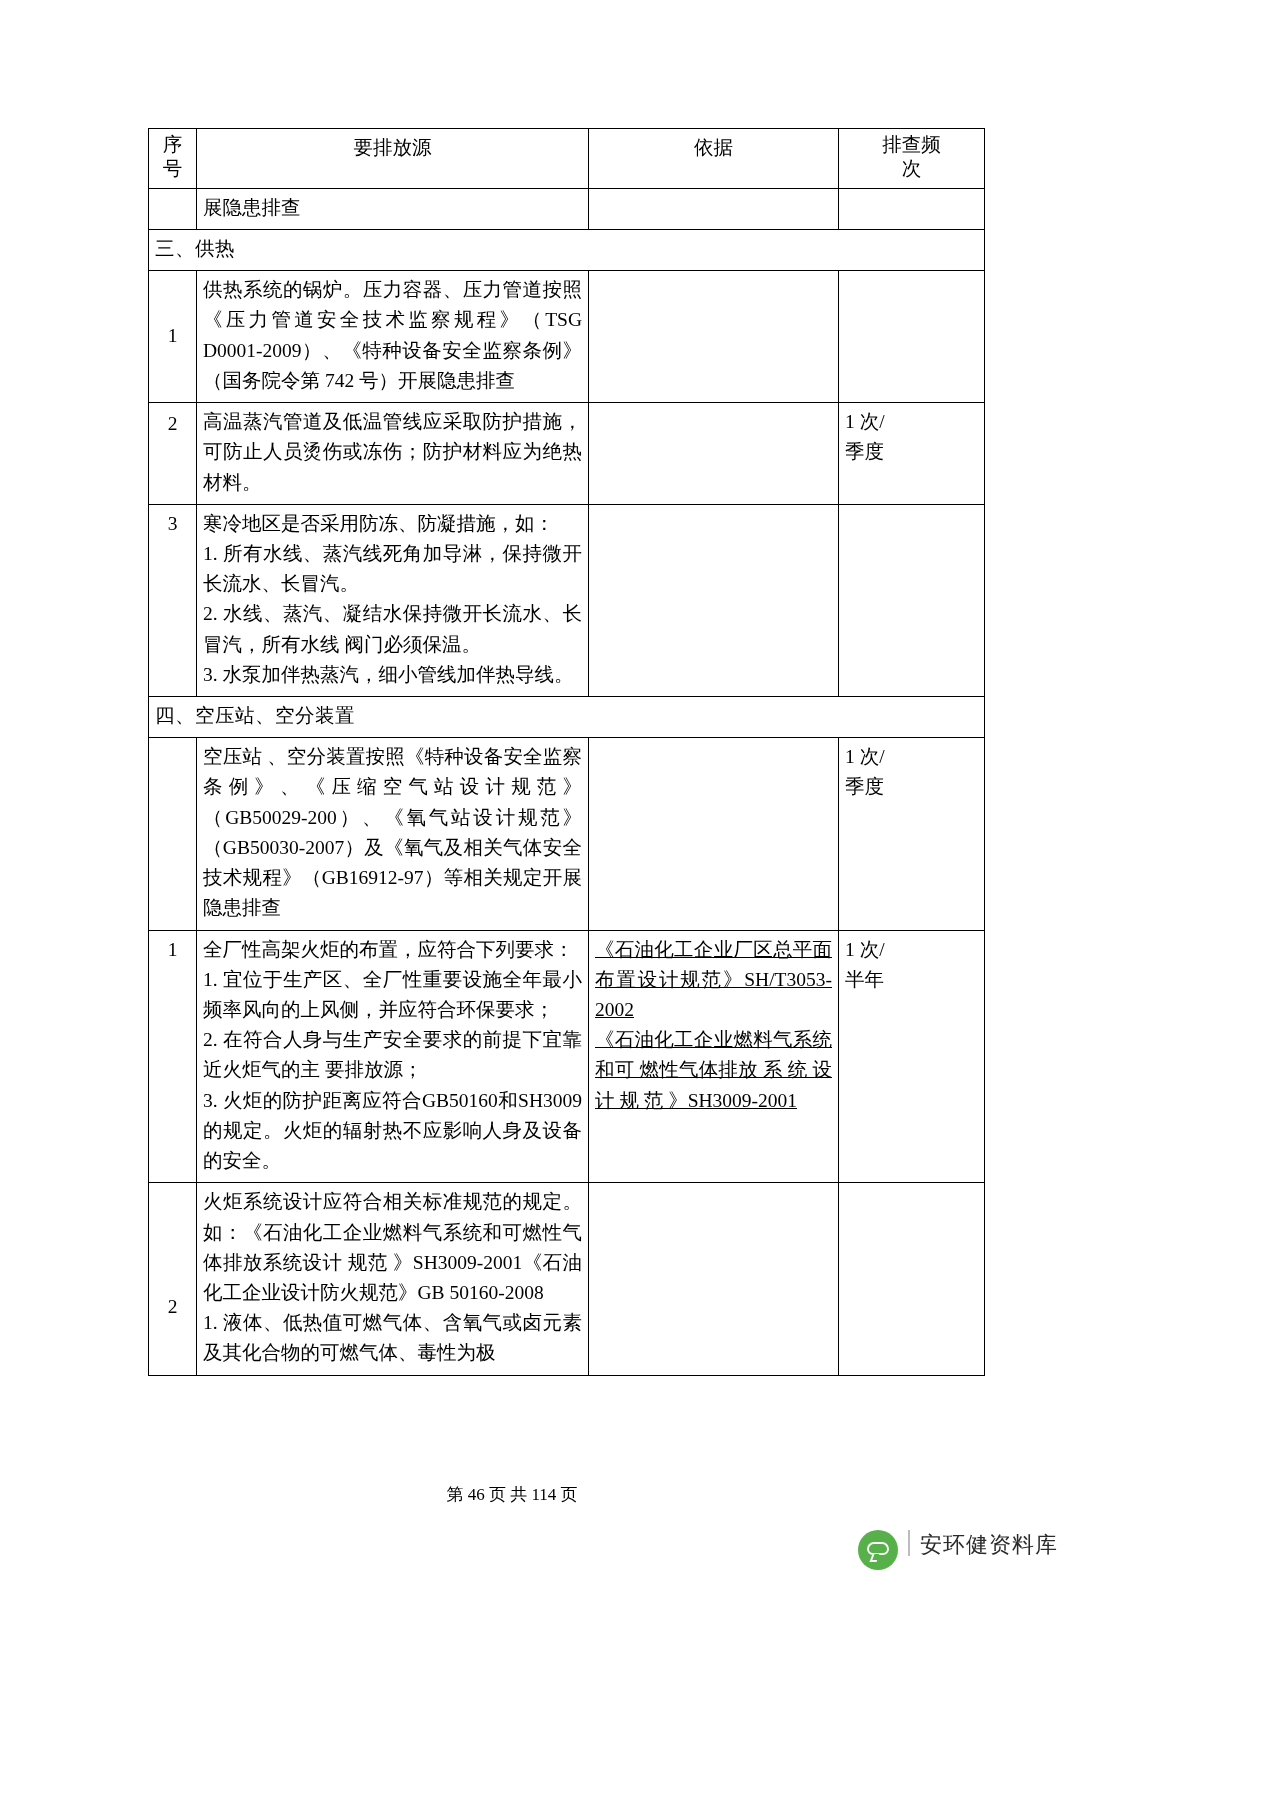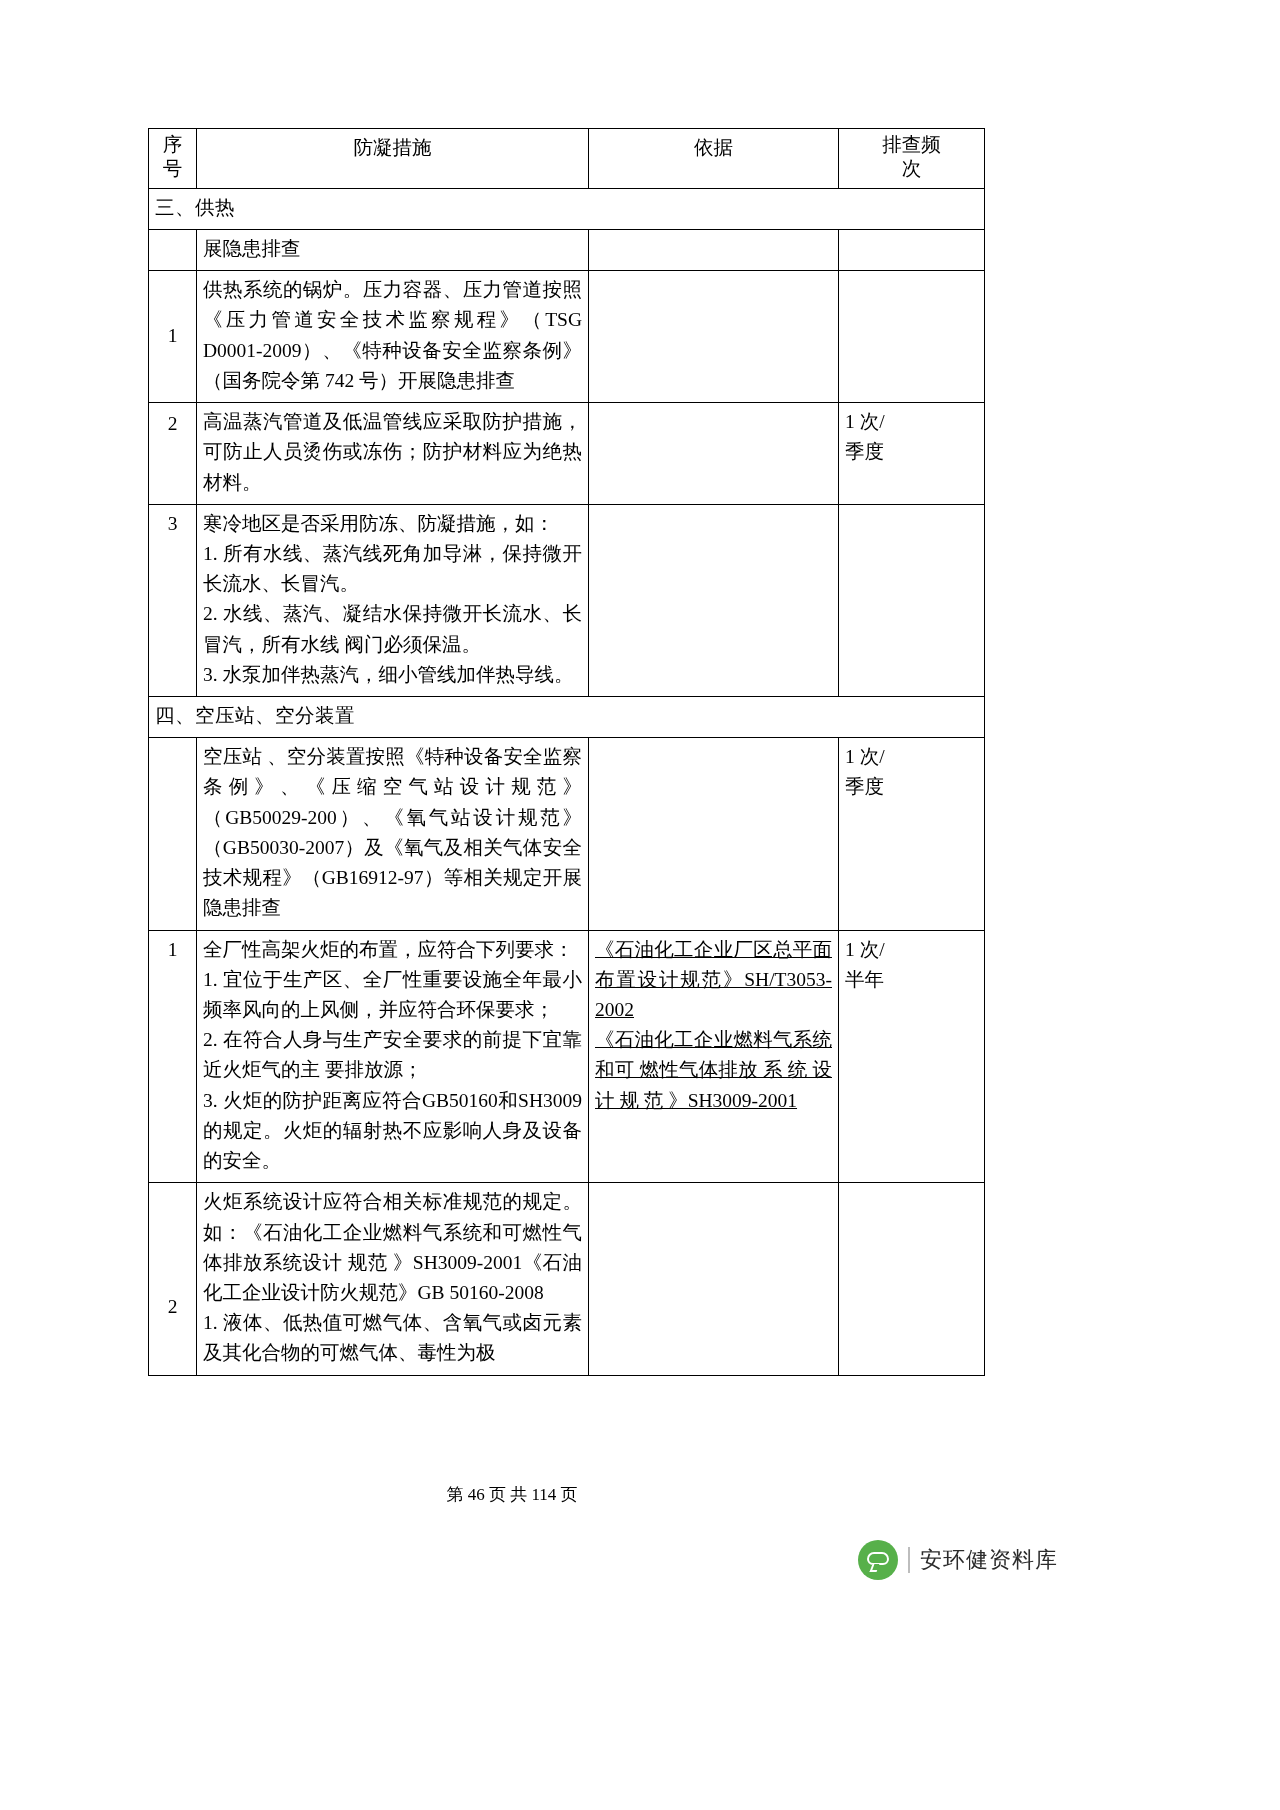--- a/index.html
+++ b/index.html
@@ -91,21 +91,21 @@
     font-size: 17px;
     font-family: "Liberation Serif", serif;
   }
   .watermark {
     position: absolute;
     left: 858px;
     top: 1530px;
     width: 300px;
     height: 60px;
     display: flex;
-    align-items: center;
+    align-items: flex-start;
     gap: 8px;
   }
   .wm-icon {
     width: 40px; height: 40px;
     border-radius: 50%;
     background: #57b04a;
     position: relative;
     flex: 0 0 auto;
   }
   .wm-icon:before {
@@ -153,41 +153,41 @@
       <col class="c-freq">
     </colgroup>
     <thead>
       <tr>
         <td>
           <div class="hdr-no">
             <div>序</div>
             <div>号</div>
           </div>
         </td>
-        <td>防凝措施</td>
+        <td>要排放源</td>
         <td>依据</td>
         <td>
           <div class="hdr-no">
             <div>排查频</div>
             <div>次</div>
           </div>
         </td>
       </tr>
     </thead>
     <tbody>
 
       <tr>
-        <td class="section section-cell" colspan="4">三、供热</td>
-      </tr>
-
-      <tr>
         <td class="num"></td>
         <td class="content" style="white-space:pre-line">展隐患排查</td>
         <td class="basis" style="white-space:pre-line"></td>
         <td class="freq" style="white-space:pre-line"></td>
+      </tr>
+
+      <tr>
+        <td class="section section-cell" colspan="4">三、供热</td>
       </tr>
 
       <tr>
         <td class="num top">1</td>
         <td class="content" style="white-space:pre-line">供热系统的锅炉。压力容器、压力管道按照《压力管道安全技术监察规程》（TSG D0001-2009）、《特种设备安全监察条例》（国务院令第 742 号）开展隐患排查</td>
         <td class="basis" style="white-space:pre-line"></td>
         <td class="freq" style="white-space:pre-line"></td>
       </tr>
 
       <tr>

